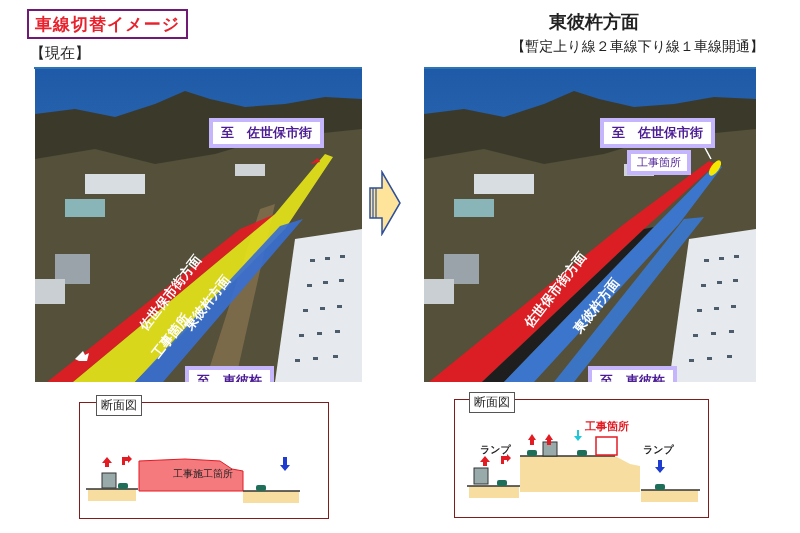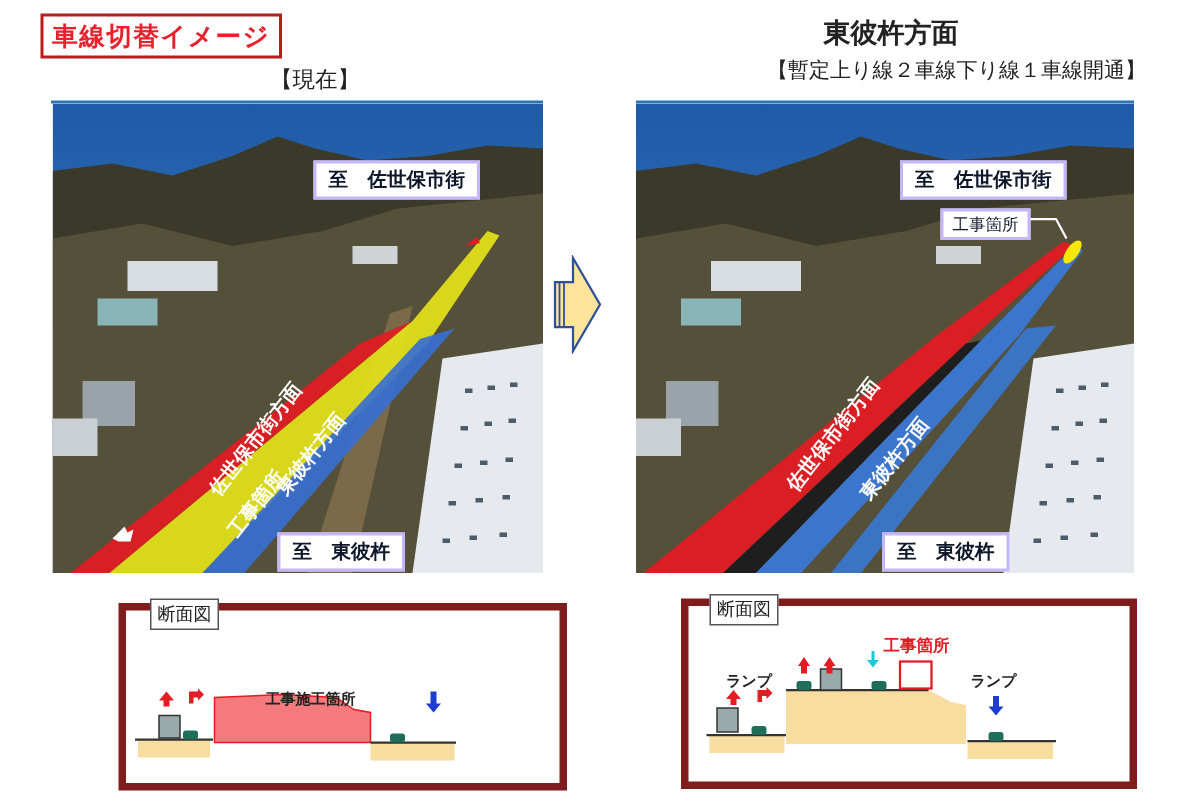--- a/index.html
+++ b/index.html
@@ -1,27 +1,27 @@
 <!DOCTYPE html>
 <html><head>
 <meta charset="utf-8">
 <style>
   html,body{margin:0;padding:0;background:#fff;}
   body{width:800px;height:533px;position:relative;overflow:hidden;font-family:"DejaVu Sans","Liberation Sans",sans-serif;color:#222;}
-  .title-box{position:absolute;left:27px;top:9px;width:161px;height:30px;border:2px solid #b91c1c;box-sizing:border-box;display:flex;align-items:center;justify-content:center;color:#e8212c;font-weight:bold;font-size:17px;letter-spacing:1px;}
-  .cap-left{position:absolute;left:46px;top:44px;width:328px;text-align:center;font-size:15px;}
+  .title-box{position:absolute;left:27px;top:9px;width:161px;height:30px;border:2px solid #701a75;box-sizing:border-box;display:flex;align-items:center;justify-content:center;color:#e8212c;font-weight:bold;font-size:17px;letter-spacing:1px;}
+  .cap-left{position:absolute;left:30px;top:44px;width:328px;text-align:left;font-size:15px;}
   .cap-right-h{position:absolute;left:424px;top:10px;width:340px;text-align:center;font-size:18px;font-weight:bold;}
   .cap-right-s{position:absolute;left:424px;top:38px;width:340px;text-align:right;font-size:14px;}
   .rule{position:absolute;height:2px;background:#2b74b5;}
   .photo{position:absolute;overflow:hidden;}
   .photo svg{display:block;}
-  .label{position:absolute;background:#fff;border:2px solid #c4b5fd;font-weight:bold;font-size:13px;color:#0f172a;padding:2px 8px;white-space:nowrap;}
+  .label{position:absolute;background:#fff;border:4px solid #c4b5fd;font-weight:bold;font-size:13px;color:#4c1d95;padding:2px 8px;white-space:nowrap;margin-top:11px;}
   .label.small{font-weight:normal;font-size:11px;padding:1px 6px;}
   .arrow{position:absolute;left:368px;top:170px;}
-  .section{position:absolute;border:5px solid #7f1d1d;background:#fff;padding-left:41px;}
+  .section{position:absolute;border:1px solid #7f1d1d;background:#fff;}
   .sec-tag{position:absolute;background:#fff;border:1px solid #555;font-size:12px;padding:1px 4px;}
   .sec-text{position:absolute;font-size:10px;font-weight:bold;white-space:nowrap;}
 </style>
 </head>
 <body>
 
 <div class="title-box">車線切替イメージ</div>
 
 <div class="cap-left">【現在】</div>
 <div class="rule" style="left:34px;top:67px;width:328px;"></div>
@@ -146,21 +146,21 @@
     <rect x="38" y="80" width="10" height="6" rx="2" fill="#1e6e5a"></rect>
     <path d="M59 88 L59 58 L105 56 L140 58 L152 66 L163 68 L163 88Z" fill="#f47a7e" stroke="#e31b23"></path>
     <rect x="163" y="88" width="56" height="12" fill="#f7dea0"></rect>
     <line x1="163" y1="88" x2="220" y2="88" stroke="#333" stroke-width="1.5"></line>
     <rect x="176" y="82" width="10" height="6" rx="2" fill="#1e6e5a"></rect>
     <path d="M22 60 l5 -6 l5 6 l-3 0 l0 4 l-4 0 l0 -4z" fill="#e31b23"></path>
     <path d="M42 62 l0 -8 l6 0 l0 -2 l4 4 l-4 4 l0 -2 l-3 0 l0 4z" fill="#e31b23"></path>
     <path d="M203 54 l0 8 l-3 0 l5 6 l5 -6 l-3 0 l0 -8z" fill="#1e3cd0"></path>
   </svg>
   <div class="sec-tag" style="left:16px;top:-8px;">断面図</div>
-  <div class="sec-text" style="left:93px;top:52px;font-weight:bold;">工事施工箇所</div>
+  <div class="sec-text" style="left:93px;top:64px;font-weight:normal;">工事施工箇所</div>
 </div>
 
 <div class="section" style="left:454px;top:399px;width:253px;height:117px;">
   <svg width="253" height="117" viewBox="0 0 253 117" style="position:absolute;left:0;top:0;">
     <rect x="14" y="86" width="50" height="12" fill="#f7dea0"></rect>
     <line x1="12" y1="86" x2="65" y2="86" stroke="#333" stroke-width="1.5"></line>
     <rect x="19" y="68" width="14" height="16" fill="#9aa" stroke="#333"></rect>
     <rect x="42" y="80" width="10" height="6" rx="2" fill="#1e6e5a"></rect>
     <path d="M65 86 L65 56 L160 56 L175 64 L185 66 L185 92 L65 92Z" fill="#f7dea0"></path>
     <line x1="65" y1="56" x2="160" y2="56" stroke="#333" stroke-width="1.5"></line>

